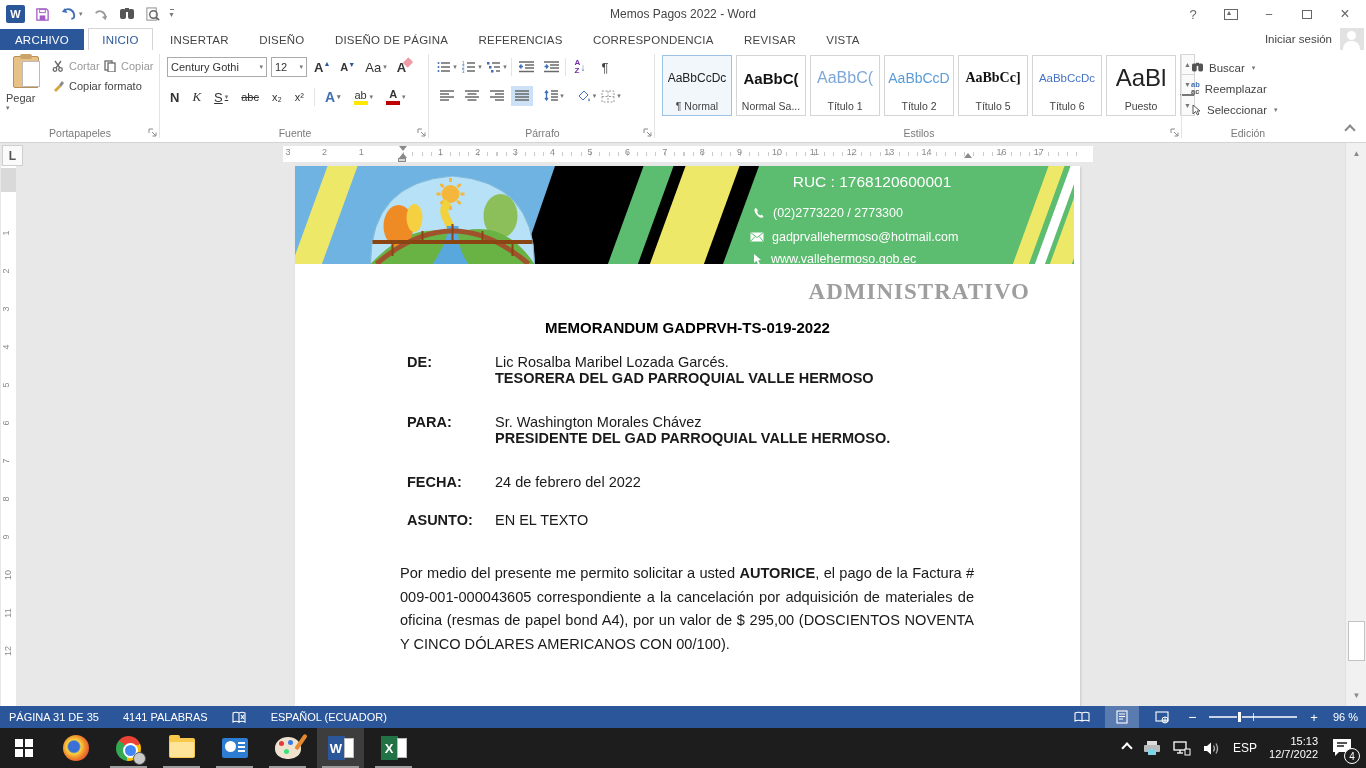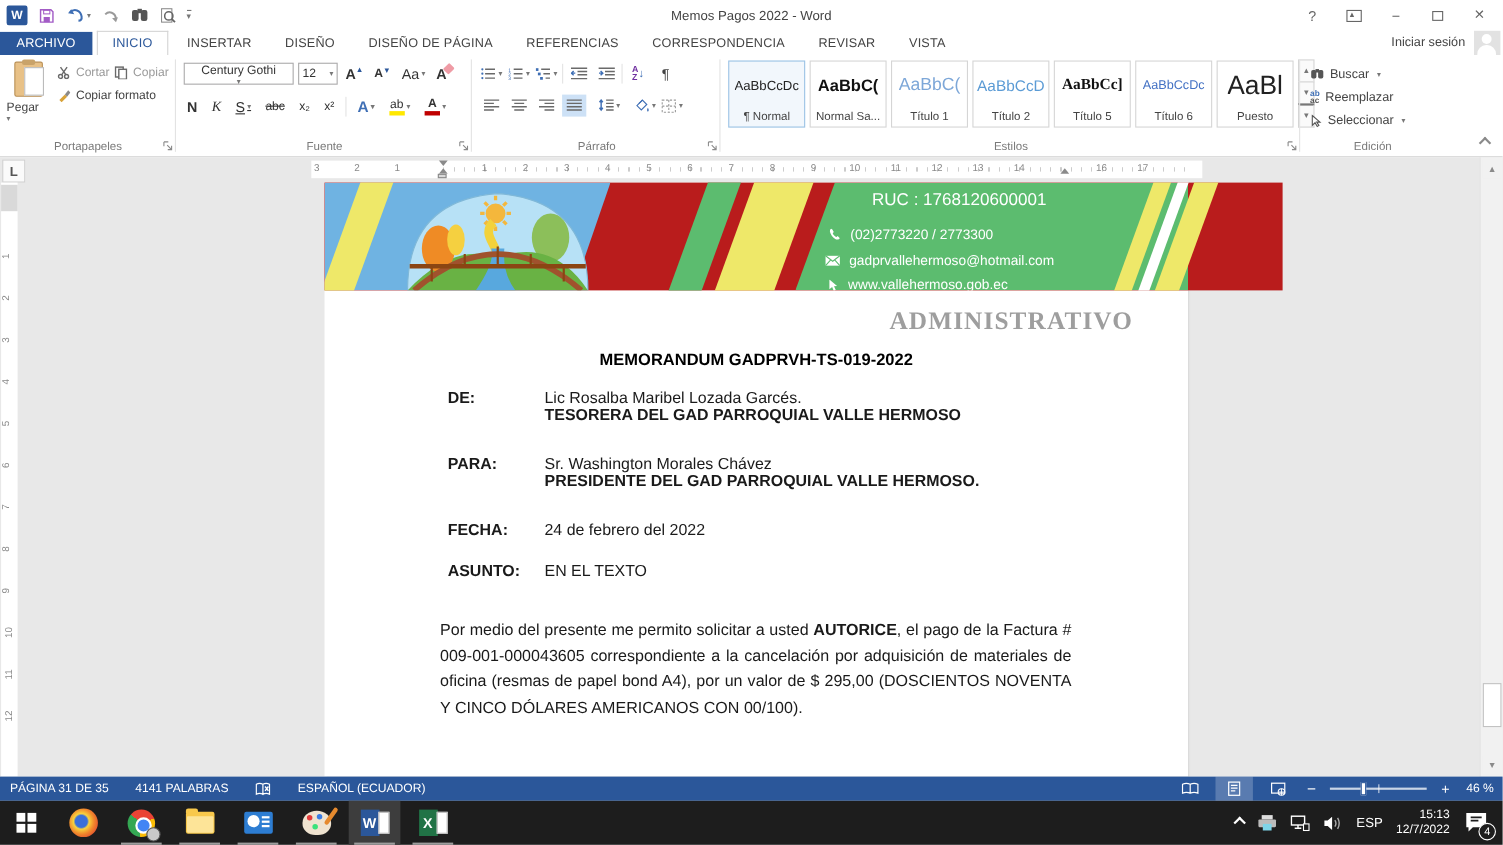--- a/index.html
+++ b/index.html
@@ -68,21 +68,21 @@
   .ticks { position:absolute; left:120px; top:6px; width:680px; height:4px;
     background:repeating-linear-gradient(to right, #b5b5b5 0 1px, transparent 1px 9.35px); opacity:.7; }
   .ind-tri-dn { position:absolute; width:0; height:0; border-left:4px solid transparent; border-right:4px solid transparent; border-top:5px solid #8a8a8a; }
   .ind-tri-up { position:absolute; width:0; height:0; border-left:4px solid transparent; border-right:4px solid transparent; border-bottom:5px solid #8a8a8a; }
   .ind-box { position:absolute; width:8px; height:4px; background:#d9d9d9; border:1px solid #8a8a8a; }
   #vruler { position:absolute; left:1px; top:23px; width:15px; height:540px; background:#fff; }
   #vruler .margin { position:absolute; left:0; top:2px; width:15px; height:24px; background:#d9d9d9; }
   .vnum { position:absolute; left:2px; font-size:9px; color:#8a8a8a; transform:rotate(-90deg); }
   #page { position:absolute; left:295px; top:23px; width:785px; height:540px; background:#fff; box-shadow:1px 1px 2px #c9c9c9; }
   
-  #banner { position:absolute; left:0; top:0; width:871px; height:98px; overflow:hidden; background:#b91c1c; }
+  #banner { position:absolute; left:0; top:0; width:779px; height:98px; overflow:hidden; background:#000000; }
   .b-blue { position:absolute; left:0; top:0; width:260px; height:98px; background:#6fb3e2; clip-path:polygon(0 0,100% 0,87% 100%,0 100%); }
   .stripe { position:absolute; top:-4px; height:110px; transform:skewX(-20deg); }
   #banner-text { color:#fff; }
   .bline { position:absolute; display:flex; align-items:center; gap:8px; font-size:12.5px; color:#fff; }
   
   #watermark { position:absolute; top:113px; right:50px; font-family:"Liberation Serif",serif; font-weight:bold; font-size:23px; letter-spacing:1px; color:#9e9e9e; }
   #memotitle { position:absolute; top:153px; left:0; width:100%; text-align:center; font-weight:bold; font-size:15px; color:#000; }
   .field { position:absolute; left:112px; display:flex; font-size:14.5px; color:#1a1a1a; }
   .flabel { width:88px; font-weight:bold; }
   .fval { white-space:nowrap; }
@@ -236,21 +236,21 @@
     </div>
     <span class="glabel">Portapapeles</span>
     <svg class="launcher" viewBox="0 0 10 10">
         <path d="M1 1 H5 M1 1 V5 M4 4 L8 8 M8 4.5 V8 H4.5" stroke="#8a8a8a" fill="none"></path>
       </svg>
     <div class="gsep" style="right:0;"></div>
   </div>
 
   <div class="rgroup" style="left:161px;width:268px;">
     <div style="position:absolute;left:6px;top:7px;display:flex;gap:4px;align-items:center;">
-      <span class="combo" style="width:100px;flex-direction:column;">
+      <span class="combo" style="width:100px;">
           <span>Century Gothi</span>
           <span style="font-size:7px;color:#777;">▾</span>
         </span>
       <span class="combo" style="width:36px;">
           <span>12</span>
           <span style="font-size:7px;color:#777;">▾</span>
         </span>
       <span class="fbtn" style="font-weight:bold;">A<span style="font-size:7px;color:#2b579a;margin-top:-8px;">▲</span></span>
       <span class="fbtn" style="font-size:11px;font-weight:bold;">A<span style="font-size:7px;color:#2b579a;margin-top:-6px;">▼</span></span>
       <span class="fbtn dd">Aa</span>
@@ -635,21 +635,21 @@
           <circle cx="10" cy="9" r="3" fill="none" stroke="#fff"></circle>
           <path d="M7 9 H13 M10 6 V12" stroke="#fff" stroke-width=".8"></path>
         </svg>
       </span>
     <span style="font-size:14px;padding:0 3px;">−</span>
     <span id="zoomtrack">
         <span class="notch"></span>
         <span id="zoomthumb"></span>
       </span>
     <span style="font-size:13px;padding:0 3px;">+</span>
-    <span style="margin-left:6px;margin-right:4px;">46 %</span>
+    <span style="margin-left:6px;margin-right:4px;">96 %</span>
   </div>
 </div>
 
 <div id="taskbar">
   <div class="tcell" style="left:0;">
       <span class="startgrid">
         <div></div>
         <div></div>
         <div></div>
         <div></div>

